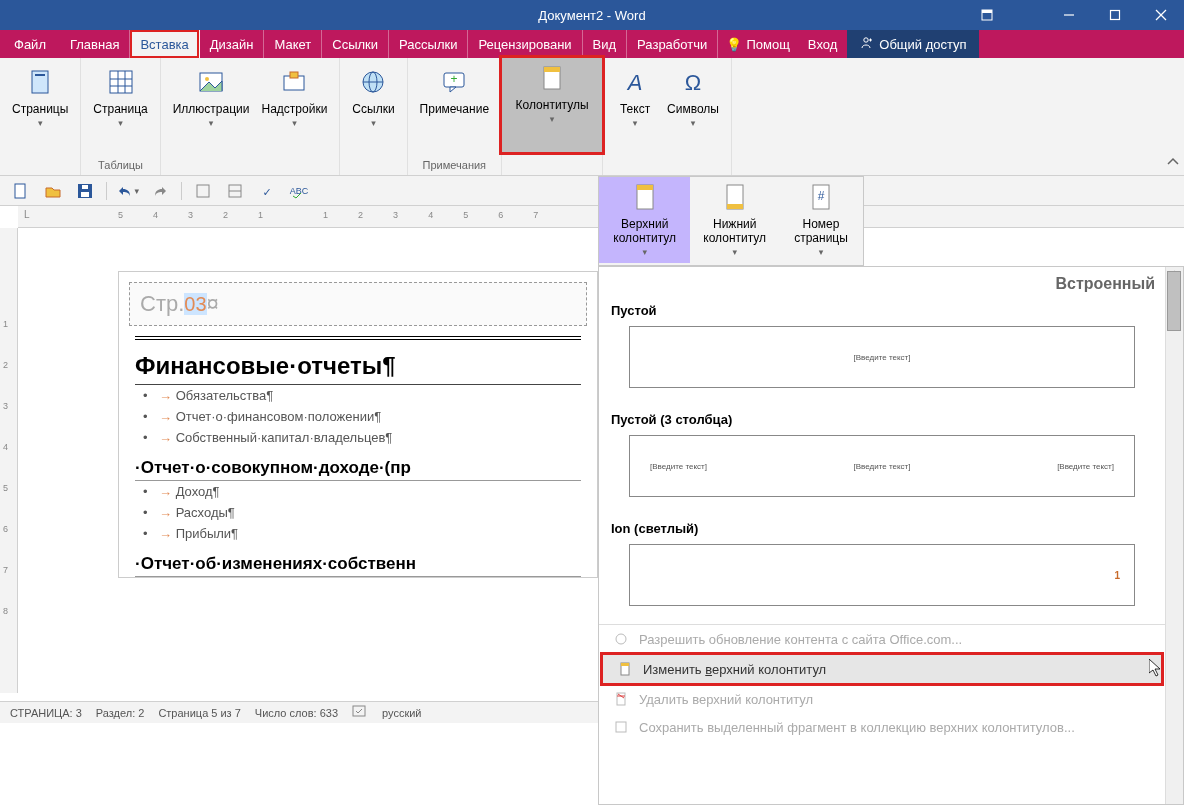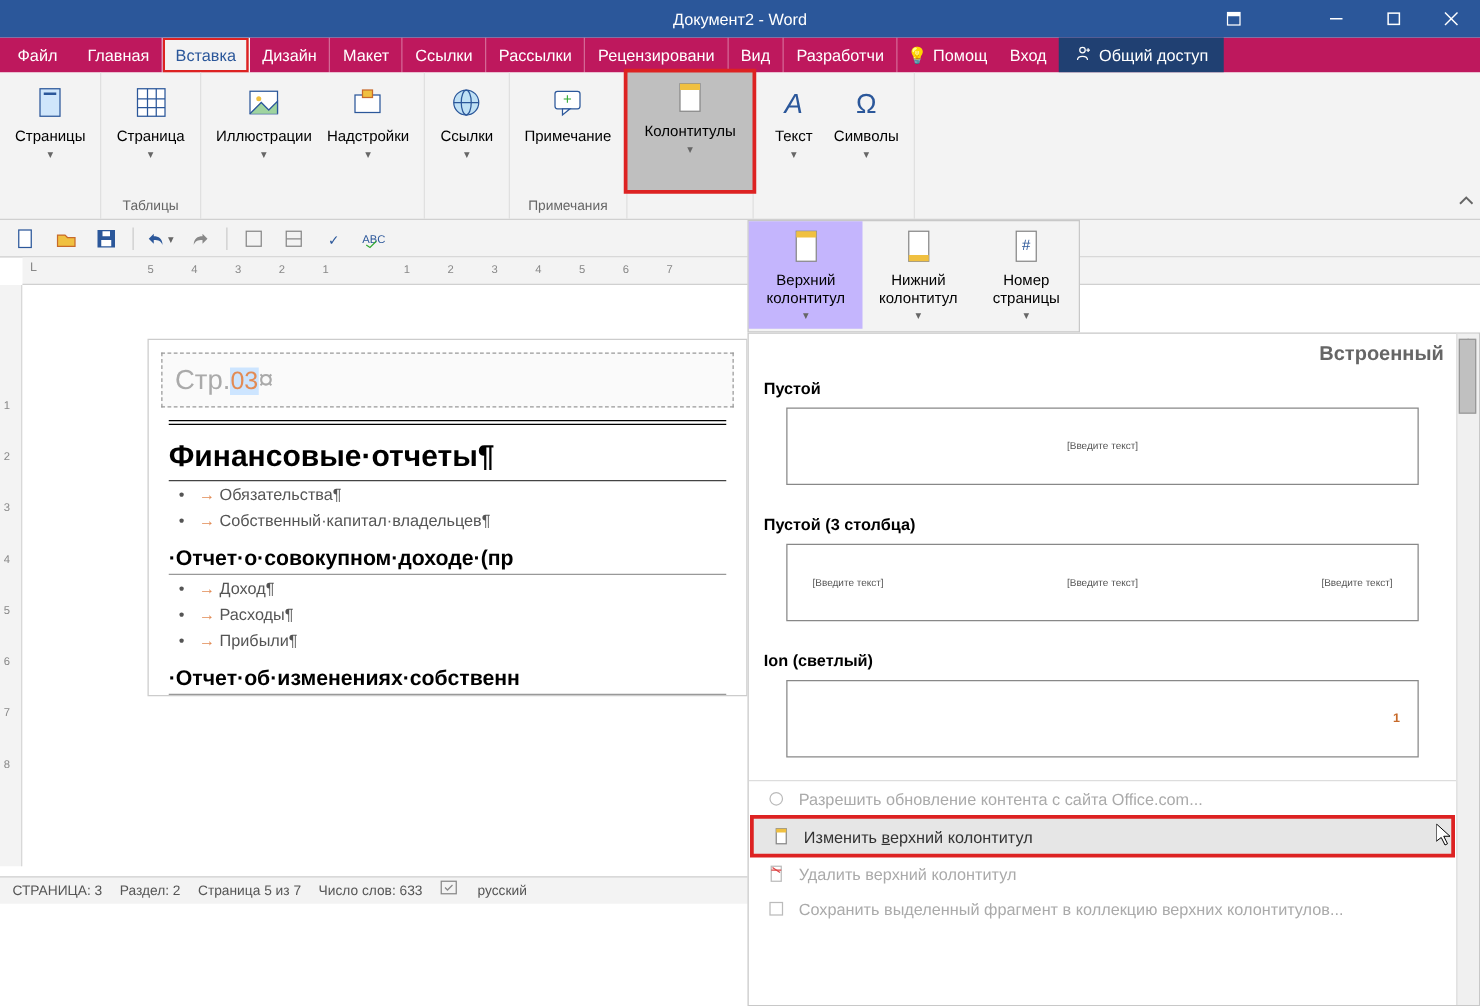--- a/index.html
+++ b/index.html
@@ -406,20 +406,21 @@
 
 <div class="doc-area">
   <div class="page">
     <div class="hdrcell">
       <span>Стр.</span><span class="sel pgnum">03</span><span>¤</span>
     </div>
     <div class="docbody">
       <div style="border-top:4px double #000;"></div>
       <div class="h1">Финансовые·отчеты¶</div>
       <div class="bul"><span class="arr">→</span> <span>Обязательства¶</span></div>
+      <div class="bul"><span class="arr">→</span> <span>Отчет·о·финансовом·положении¶</span></div>
       <div class="bul"><span class="arr">→</span> <span>Собственный·капитал·владельцев¶</span></div>
       <div class="h2">·<span>Отчет·о·совокупном·доходе·(пр</span></div>
       <div class="bul"><span class="arr">→</span> <span>Доход¶</span></div>
       <div class="bul"><span class="arr">→</span> <span>Расходы¶</span></div>
       <div class="bul"><span class="arr">→</span> <span>Прибыли¶</span></div>
       <div class="h2">·<span>Отчет·об·изменениях·собственн</span></div>
     </div>
   </div>
 </div>
 

